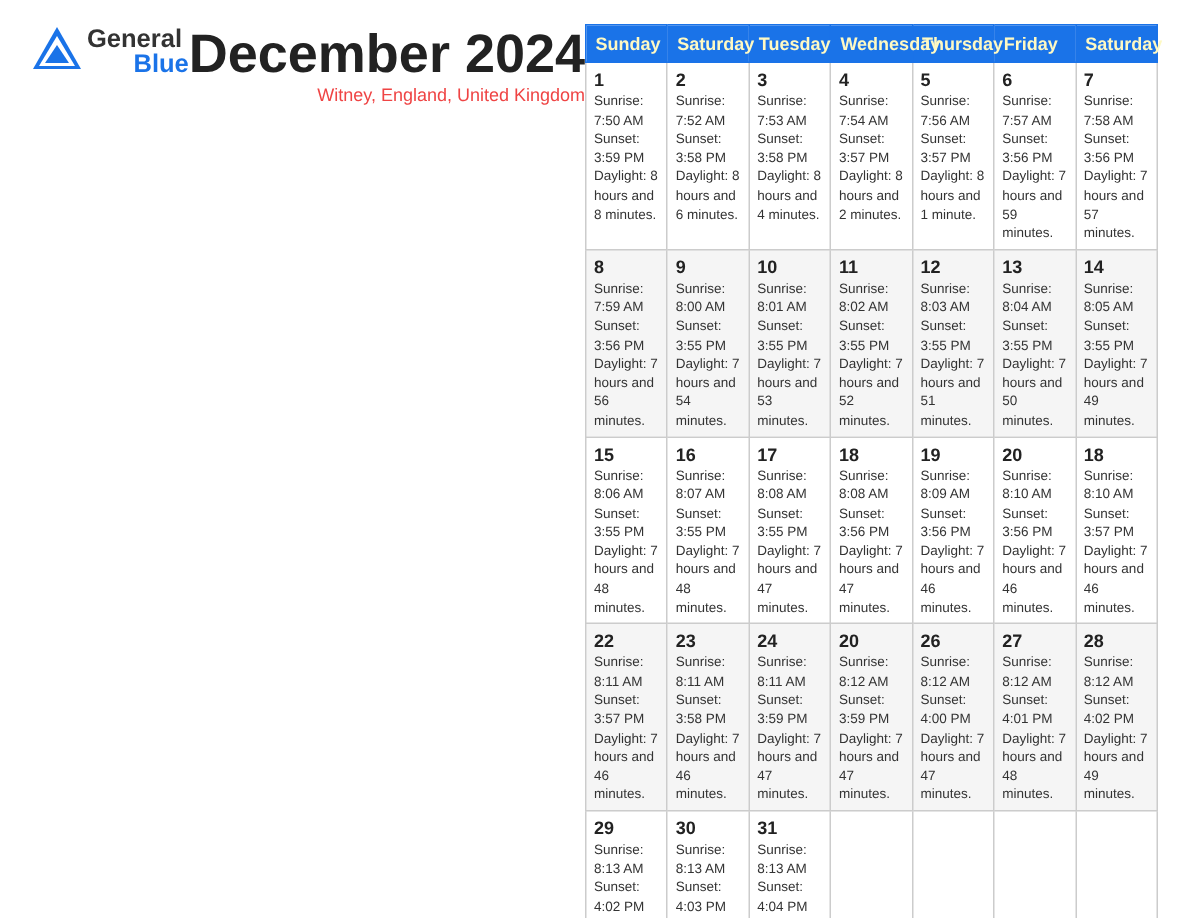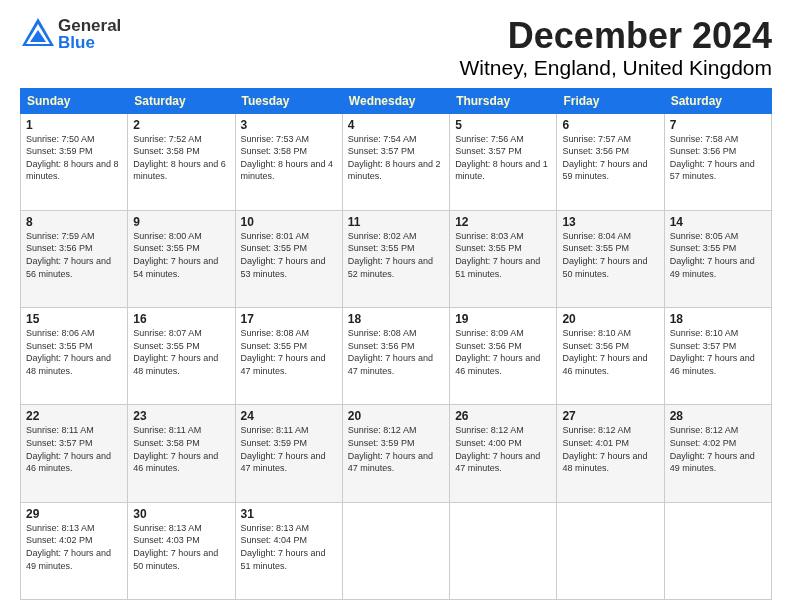--- a/index.html
+++ b/index.html
@@ -8,40 +8,40 @@
       background: #fff;
       width: 792px;
       height: 612px;
       overflow: hidden;
     }
     .page {
       width: 792px;
       height: 612px;
       padding: 16px 20px 12px 20px;
       display: flex;
-      flex-direction: column;
+      flex-direction: row;
     }
     .header {
       display: flex;
       justify-content: space-between;
       align-items: flex-start;
       margin-bottom: 8px;
     }
     .title-block {
       text-align: right;
     }
     .main-title {
       font-size: 36px;
       font-weight: bold;
       color: #222;
       line-height: 1.1;
     }
     .subtitle {
-      font-size: 21px;
-      color: #000000;
+      font-size: 12px;
+      color: #ef4444;
     }
     .calendar {
       flex: 1;
       border: 1px solid #ccc;
       border-collapse: collapse;
       width: 100%;
       table-layout: fixed;
     }
     .calendar th {
       background: #1a73e8;
@@ -82,21 +82,21 @@
       display: flex;
       align-items: center;
       gap: 2px;
     }
     .logo-words {
       display: flex;
       flex-direction: column;
       line-height: 1;
     }
     .logo-gen { font-size: 17px; font-weight: bold; color: #333; }
-    .logo-blue { font-size: 17px; font-weight: bold; color: #1a73e8; }
+    .logo-blue { font-size: 17px; font-weight: bold; color: #1a73e8; margin-left: 31px; }
   </style>
 </head>
 <body>
 
 <div class="page">
   <div class="header">
     <div class="logo-container">
       <svg width="36" height="36" viewBox="0 0 36 36">
         <polygon points="18,2 34,30 2,30" fill="#1a73e8"></polygon>
         <polygon points="18,8 30,28 6,28" fill="#fff"></polygon>

